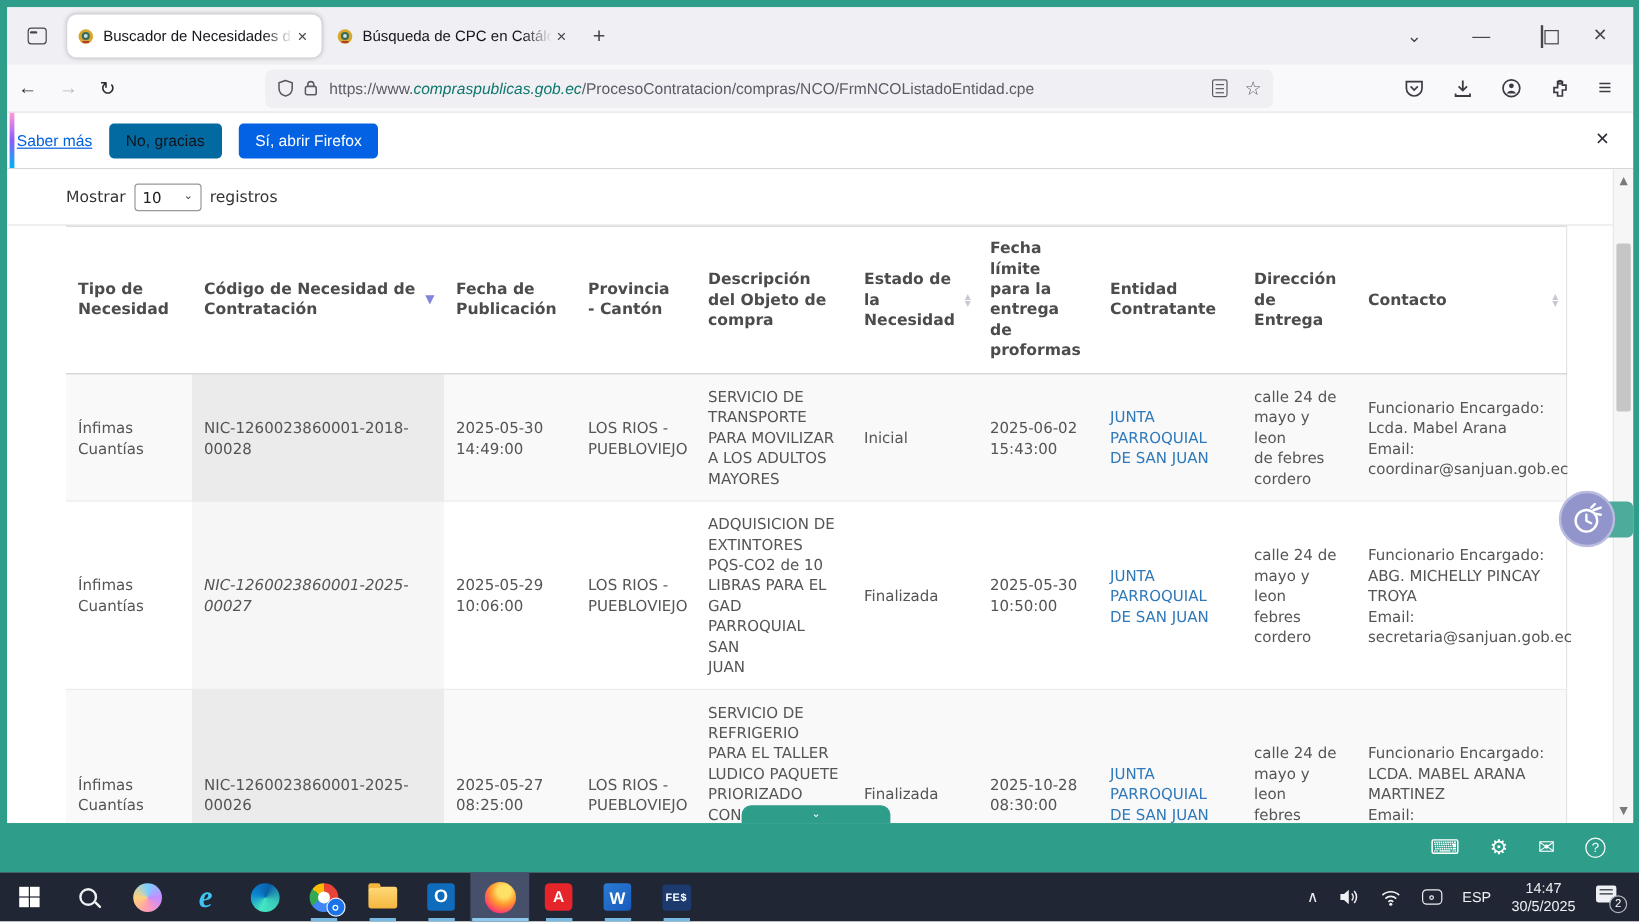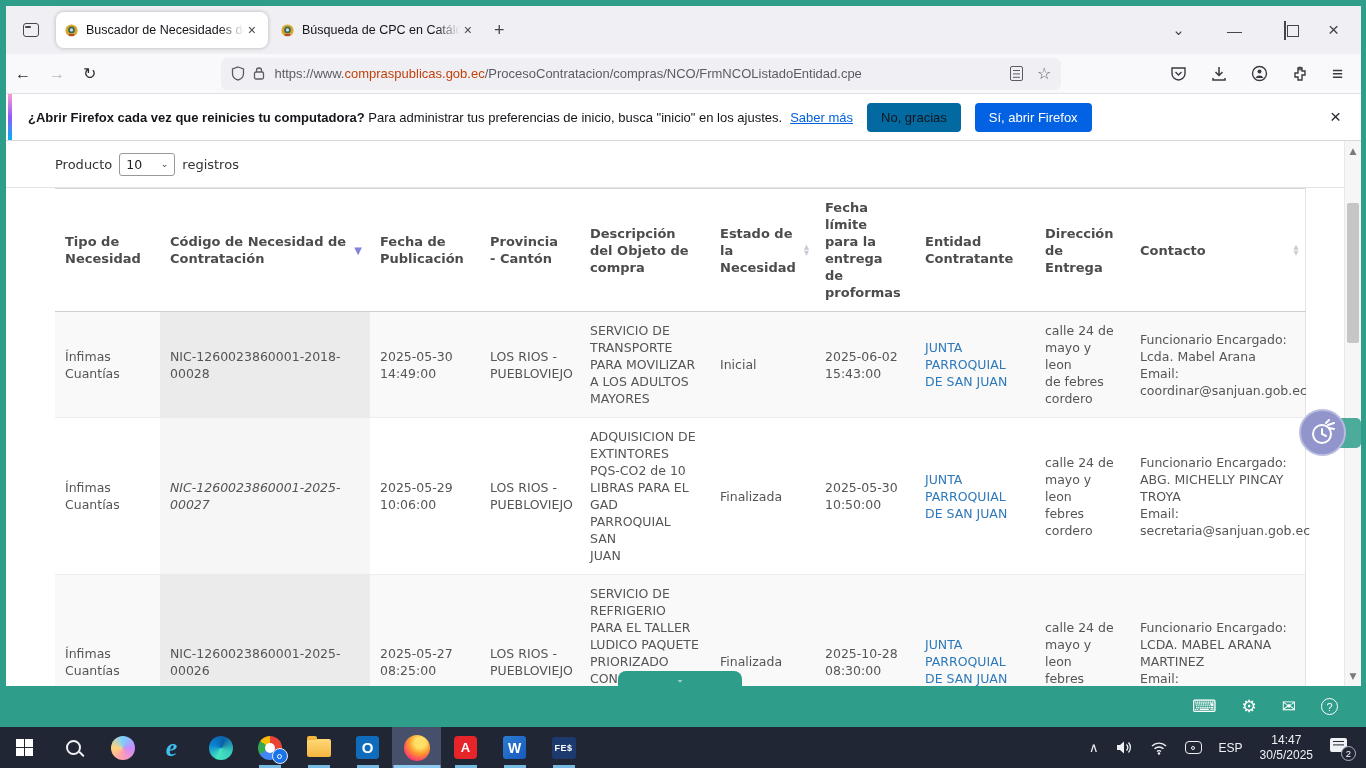--- a/index.html
+++ b/index.html
@@ -27,21 +27,21 @@
   .restore { width:11px; height:11px; border:1.4px solid #45454d; position:relative; background:#f0f0f4; }
   .restore::before { content:""; position:absolute; left:2px; bottom:2px; width:10px; height:10px; border:1.4px solid #45454d; background:#f0f0f4; }
 
   
   .navbar { height:40px; background:#f9f9fb; border-bottom:1px solid #e0e0e6; display:flex; align-items:center; flex:0 0 auto; }
   .navbtn { font-size:16px; color:#2b2b33; padding:2px 9px; }
   .navbtn.disabled { color:#b9b9c1; }
   .urlbar { height:32px; flex:0 0 840px; margin-left:116px; background:#f0f0f4; border-radius:6px; display:flex; align-items:center; padding:0 10px; }
   .urlbar svg { flex:0 0 auto; }
   .urltext { font-size:13px; color:#5b5b66; margin-left:9px; white-space:nowrap; overflow:hidden; flex:1; }
-  .urltext b { color:#c2410c; font-weight:normal; }
+  .urltext b { color:#0f766e; font-weight:normal;font-style:italic; }
   .reader { width:13px; height:15px; border:1.4px solid #5b5b66; border-radius:2px; position:relative; margin-right:14px; }
   .reader::before { content:""; position:absolute; left:2px; right:2px; top:2.5px; height:1.4px; background:#5b5b66; box-shadow:0 3.4px 0 #5b5b66, 0 6.8px 0 #5b5b66; }
   .star { font-size:16px; color:#5b5b66; }
   .navicons { margin-left:auto; display:flex; align-items:center; gap:24px; padding-right:18px; color:#3a3a42; }
 
   
   .notif { height:47px; background:#fff; border-bottom:1px solid #d7d7db; display:flex; align-items:center; position:relative; flex:0 0 auto; }
   .notif .stripe { position:absolute; left:2px; top:0; bottom:0; width:4px; background:linear-gradient(180deg,#ff9bd2,#9059ff,#00b3f4); }
   .notif .msg { margin-left:22px; font-size:13px; color:#15141a; }
   .notif .msg b { font-weight:bold; }
@@ -203,30 +203,29 @@
           <svg width="16" height="16" viewBox="0 0 16 16">
               <path d="M6 2h4v3h3v4h-3v5H6v-3H3V7h3z" fill="none" stroke="#3a3a42" stroke-width="1.4"></path>
               <circle cx="8" cy="2.5" r="1.5" fill="none" stroke="#3a3a42" stroke-width="1.2"></circle>
             </svg>
           <span style="font-size:19px">≡</span>
         </div>
       </div>
 
       <div class="notif">
         <span class="stripe"></span>
-        <span class="msg"><b>¿Abrir Firefox cada vez que reinicies tu computadora?</b> <span>Para administrar tus preferencias de inicio, busca "inicio" en los ajustes.</span></span>
         <a href="#">Saber más</a>
         <span class="nbtn sec">No, gracias</span>
         <span class="nbtn pri">Sí, abrir Firefox</span>
         <span class="nclose">×</span>
       </div>
 
       <div class="content">
         <div class="controls">
-          <span class="lbl">Producto</span>
+          <span class="lbl">Mostrar</span>
           <span class="pagesel">
             <span>10</span>
             <span class="car">⌄</span>
           </span>
           <span class="lbl">registros</span>
         </div>
 
         <table class="grid">
           <colgroup>
             <col style="width:105px">

